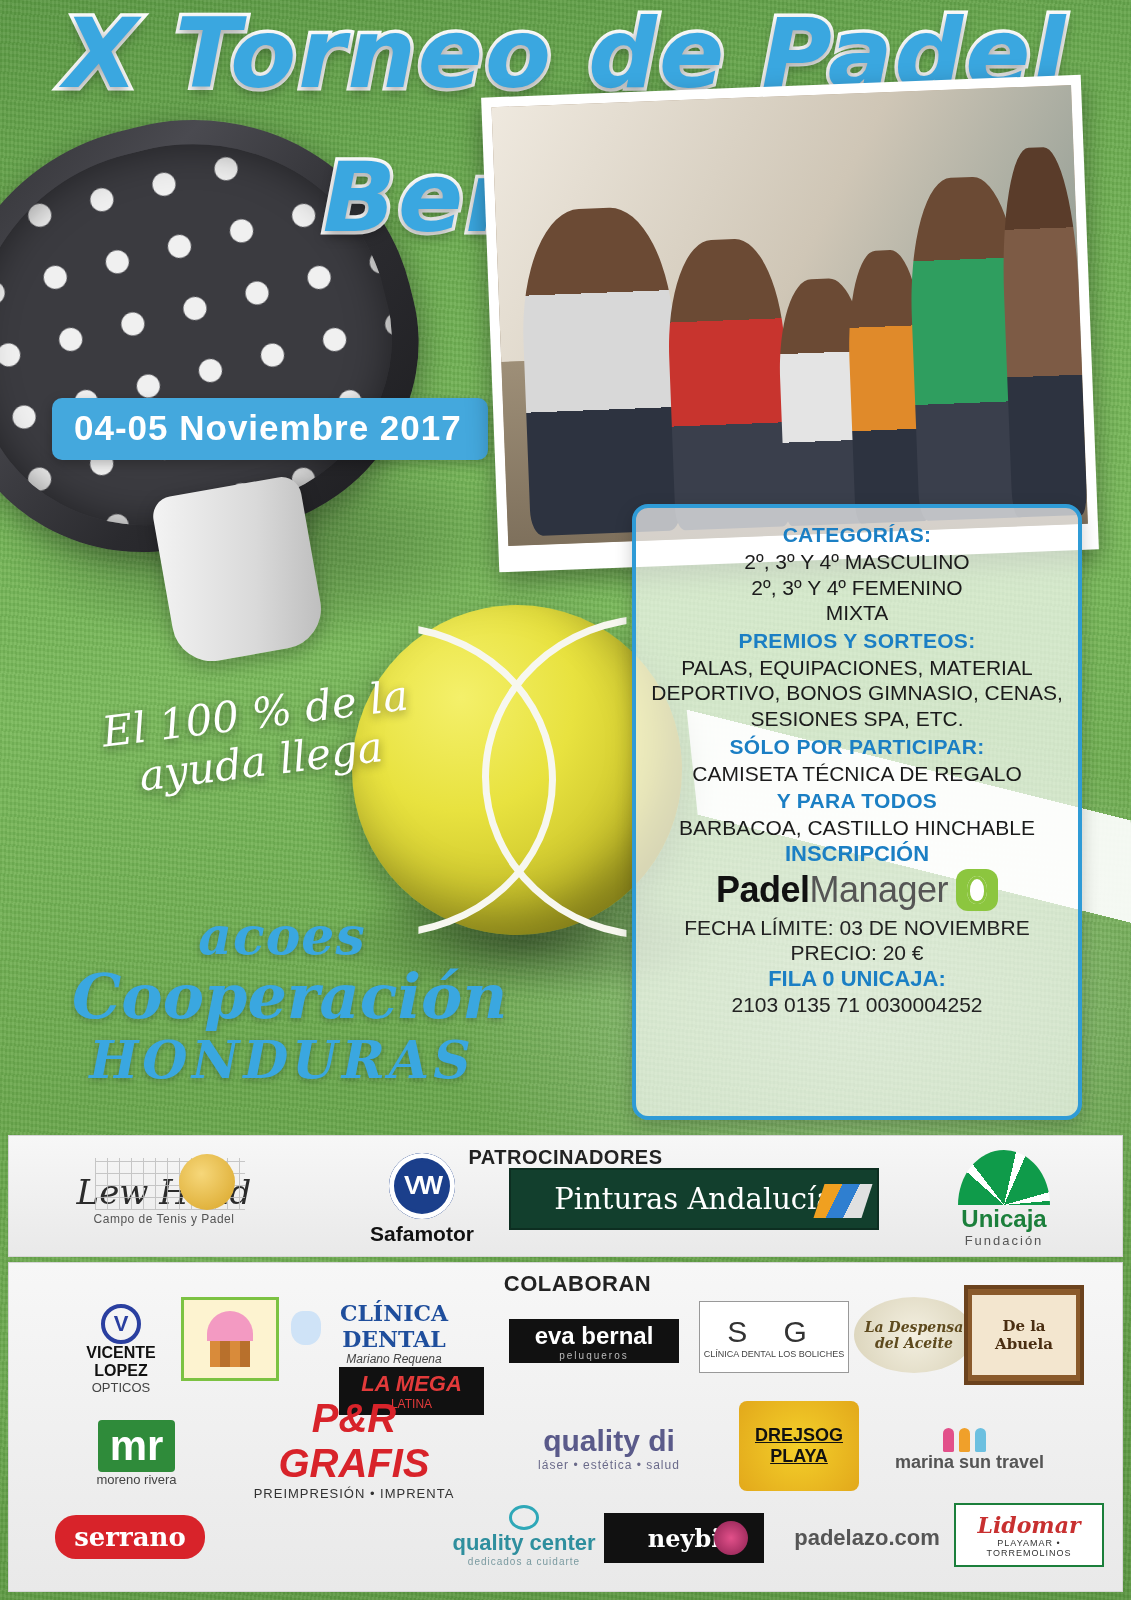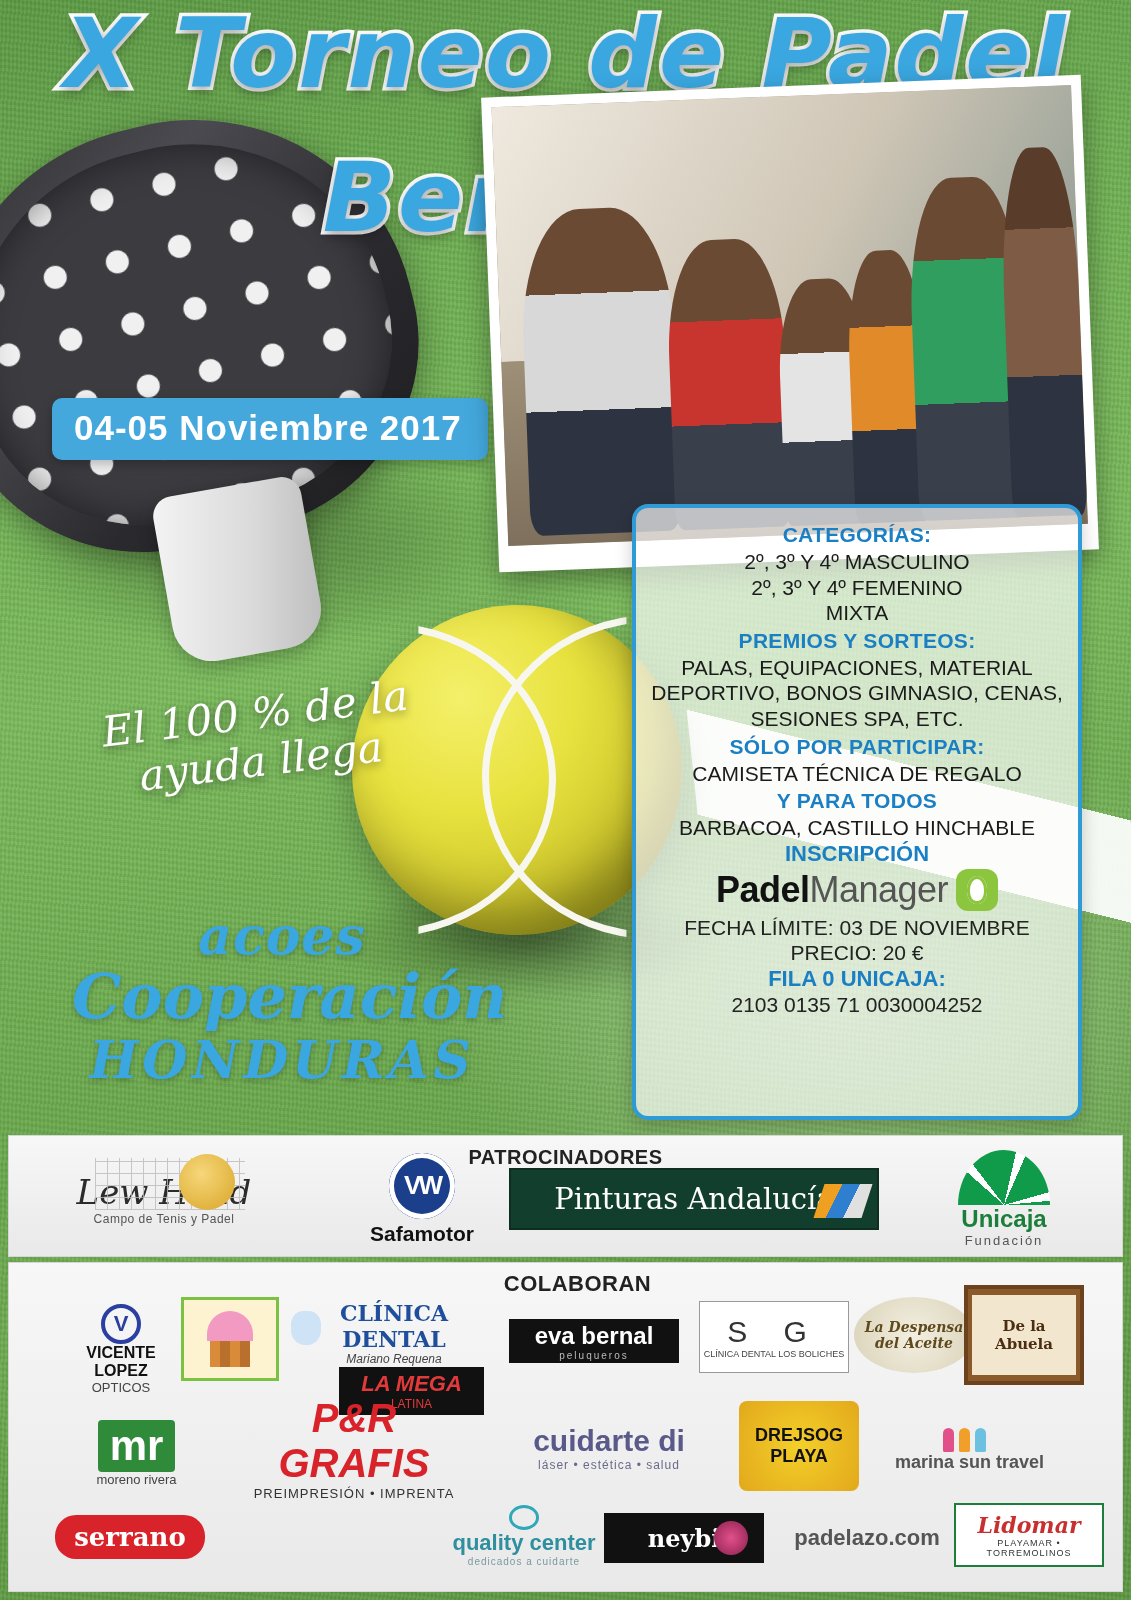--- a/index.html
+++ b/index.html
@@ -291,21 +291,21 @@
 
   .pyr { left: 230px; top: 146px; width: 230px; height: 78px; }
   .pyr .t1 { font-size: 40px; color:#d8232a; font-weight: bold; font-style: italic; }
   .pyr .t2 { font-size: 13px; color:#333; letter-spacing: 1px; }
 
   .corporal { left: 490px; top: 148px; width: 220px; height: 74px; }
   .corporal .t1 { font-size: 30px; color:#5a5a8a; }
   .corporal .t2 { font-size: 12px; color:#6a6a8a; letter-spacing:1px;}
 
   .drejsog { left: 730px; top: 138px; width: 120px; height: 90px; background: radial-gradient(circle,#f4d02a,#e2a81b); border-radius:8px;}
-  .drejsog .t1 { font-size: 18px; color:#111; font-weight:bold; }
+  .drejsog .t1 { font-size: 18px; color:#111; font-weight:bold;text-decoration:underline; }
 
   .marina { left: 870px; top: 150px; width: 170px; height: 74px; }
   .marina .t1 { font-size: 18px; color:#555;margin-left:11px; }
   .marina .ppl { display:flex; gap:5px; }
   .marina .ppl i { display:block; width:11px; height:24px; background:#e2508a; border-radius:6px 6px 2px 2px;}
   .marina .ppl i:nth-child(2){ background:#f0a02a;} .marina .ppl i:nth-child(3){ background:#6cc0e0;}
 
   .serrano { left: 46px; top: 252px; width: 150px; height: 44px; background:#d8232a;border-radius:21px; }
   .serrano .t1 { color:#fff; font-size: 26px; font-family:"DejaVu Serif",serif; }
 
@@ -483,21 +483,21 @@
       <div class="t1">P&amp;R GRAFIS</div>
       <div class="t2">PREIMPRESIÓN • IMPRENTA</div>
     </div>
 
     <div class="s-box moreno">
       <div class="mr">mr</div>
       <div class="t2">moreno rivera</div>
     </div>
 
     <div class="s-box corporal">
-      <div class="t1">cuidarte di</div>
+      <div class="t1">quality di</div>
       <div class="t2">láser • estética • salud</div>
     </div>
 
     <div class="s-box drejsog">
       <div class="t1">DREJSOG PLAYA</div>
     </div>
 
     <div class="s-box marina">
       <div class="ppl">
           <i></i>

